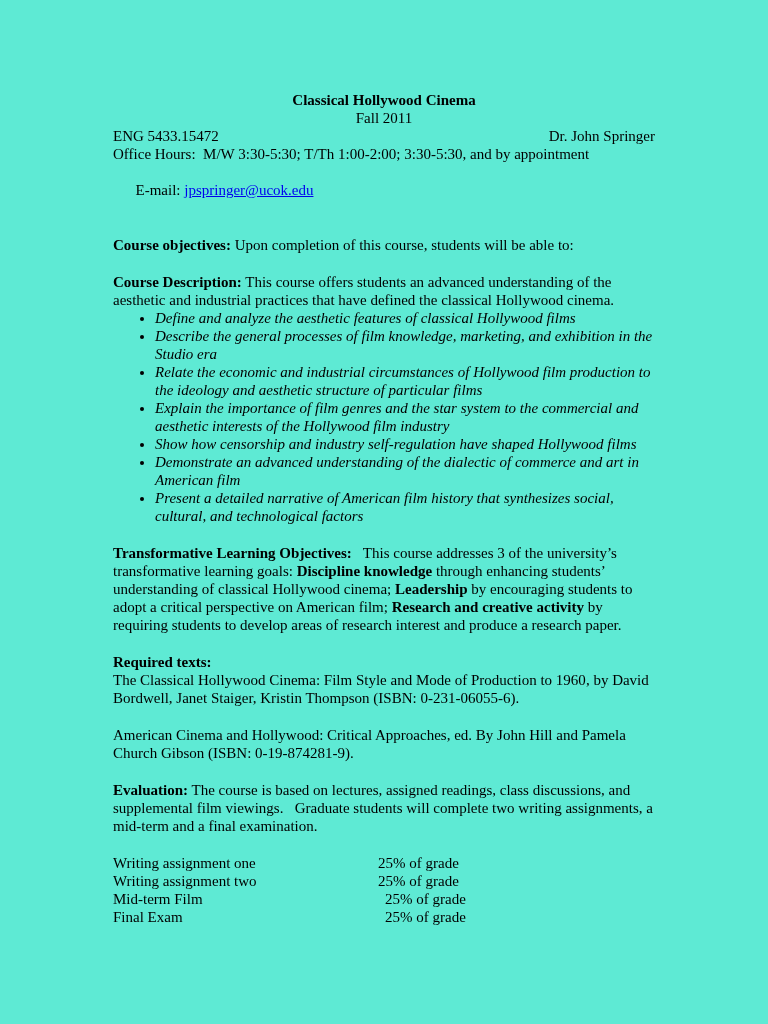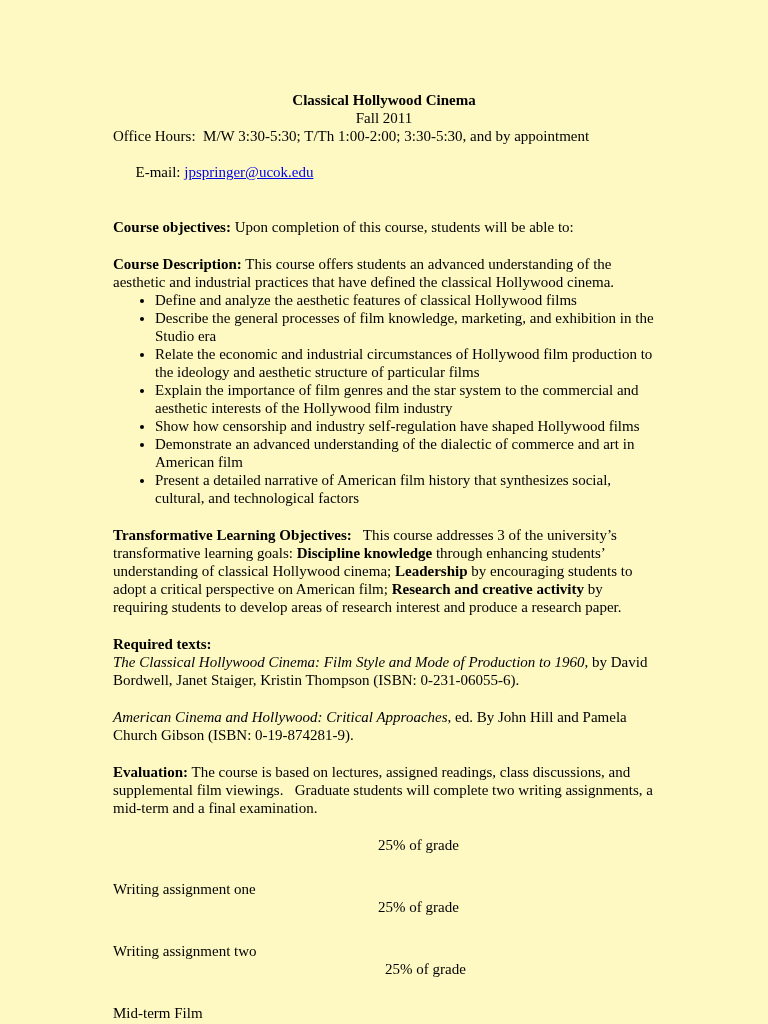--- a/index.html
+++ b/index.html
@@ -6,54 +6,58 @@
   body {
     width: 768px; height: 1024px;
     background: #ffffff; color: #000000;
     font-family: "Liberation Serif", "DejaVu Serif", serif;
     font-size: 15px; line-height: 18px;
     overflow: hidden;
   }
   .page {
     position: relative;
     width: 768px; height: 1024px;
-    background: #fef9c3;
+    background: #5eead4;
   }
   .content {
     position: absolute;
     top: 91px; left: 113px;
     width: 542px;
   }
   .center { text-align: center; }
   .b { font-weight: bold; }
-  .i { font-style: italic; }
+  .i { }
   .hline { white-space: pre-wrap; }
   .hrow { display: flex; justify-content: space-between; white-space: pre-wrap; }
   .para { margin: 19px 0 0 0; white-space: pre-wrap; }
   .para.tight { margin-top: 0; }
   ul.objectives {
     margin: 0; padding: 0 0 0 42px;
     list-style: disc outside;
   }
-  ul.objectives li { padding: 0; margin: 0; }
+  ul.objectives li { padding: 0; margin: 0; font-style: italic; }
   .link { color: #0000EE; text-decoration: underline; cursor: pointer; }
   .grade-table { margin-top: 19px; }
   .grade-row { display: flex; }
-  .grade-row .item { flex: 0 0 265px; margin-top: 44px; }
+  .grade-row .item { flex: 0 0 265px; }
   .grade-row:nth-child(3) .pct, .grade-row:nth-child(4) .pct { padding-left: 7px; }
 </style>
 </head>
 <body>
 
 <div class="page">
   <div class="content">
 
     <div class="center b">Classical Hollywood Cinema</div>
     <div class="center">Fall 2011</div>
 
+    <div class="hrow">
+      <span>ENG 5433.15472</span>
+      <span>Dr. John Springer</span>
+    </div>
     <div class="hline">Office Hours:  M/W 3:30-5:30; T/Th 1:00-2:00; 3:30-5:30, and by appointment</div>
     <div class="hline">
       <span>E-mail: </span><a class="link" style="color: rgb(0, 0, 238);">jpspringer@ucok.edu</a>
     </div>
 
     <p class="para"><span class="b">Course objectives:</span><span> Upon completion of this course, students will be able to:</span></p>
 
     <p class="para"><span class="b">Course Description:</span><span> This course offers students an advanced understanding of the aesthetic and industrial practices that have defined the classical Hollywood cinema.</span></p>
     <ul class="objectives" id="objectives-list">
         <li>Define and analyze the aesthetic features of classical Hollywood films</li>

